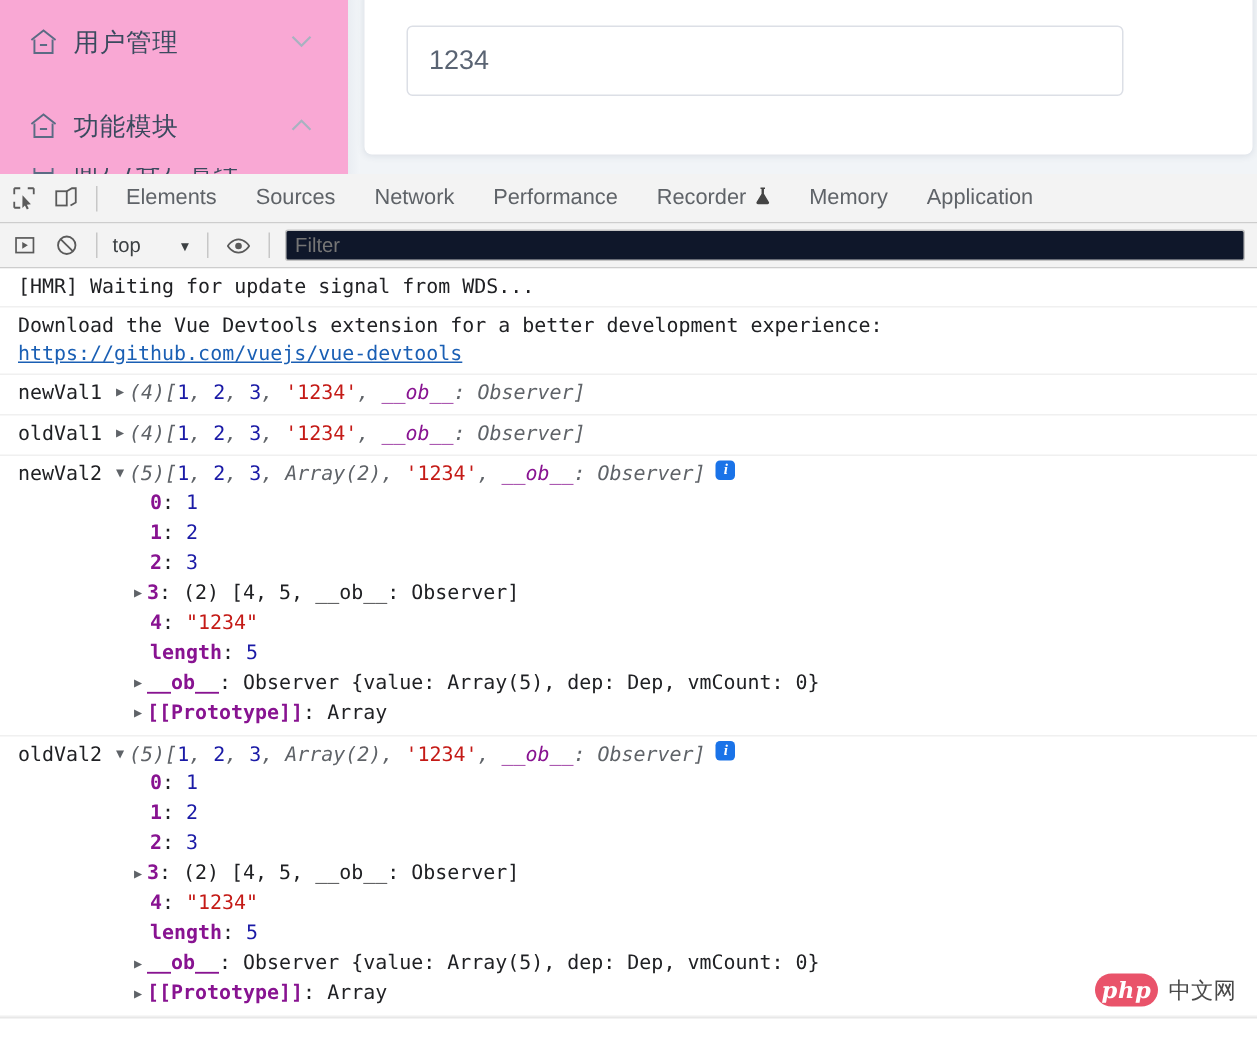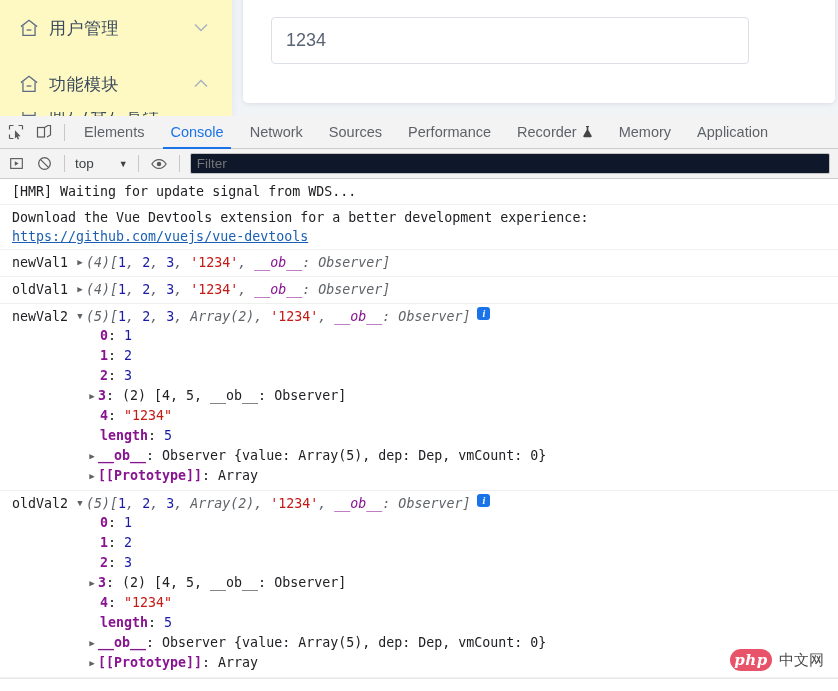--- a/index.html
+++ b/index.html
@@ -7,21 +7,21 @@
   body {
     width:838px; height:691px; overflow:hidden;
     font-family:"Liberation Sans", sans-serif;
     background:#ffffff;
     -webkit-font-smoothing:antialiased;
   }
 
   
   .app-area { position:absolute; left:0; top:0; width:838px; height:116px; background:#ffffff; overflow:hidden; }
 
-  .app-sidebar { position:absolute; left:0; top:0; width:232px; height:116px; background:#fef9c3; }
+  .app-sidebar { position:absolute; left:0; top:0; width:232px; height:116px; background:#f9a8d4; }
   .menu-item { display:flex; align-items:center; height:56px; padding:0 20px 0 18px; position:relative; }
   .menu-item .mi-icon { width:22px; height:22px; margin-right:9px; flex:0 0 auto; color:#5b6b84; }
   .menu-item .mi-icon svg { display:block; }
   .menu-label { font-size:17px; color:#3a4a5e; letter-spacing:.5px; font-family:"DejaVu Sans", sans-serif; }
   .menu-arrow { position:absolute; right:24px; top:50%; transform:translateY(-50%); color:#a8b2c0; font-size:12px; line-height:1; }
   .menu-item.cut { height:20px; overflow:hidden; }
   .menu-item.cut .menu-label { position:relative; top:-12px; }
   .menu-item.cut .mi-icon { position:relative; top:-14px; }
 
   .app-divider { position:absolute; left:232px; top:0; width:8px; height:116px;
@@ -169,23 +169,22 @@
     </div>
     <div class="dt-iconbtn">
       <svg width="16" height="16" viewBox="0 0 16 16" fill="none" stroke="currentColor" stroke-width="1.2">
         <rect x="1.5" y="3.5" width="7" height="9.5"></rect>
         <path d="M8.5 3.5 12 1.5h2.5v9.5L11 13"></path>
       </svg>
     </div>
     <div class="vsep"></div>
 
     <div class="dt-tab">Elements</div>
-    <div class="dt-tab active">Console</div>
+    <div class="dt-tab">Sources</div>
     <div class="dt-tab">Network</div>
-    <div class="dt-tab">Sources</div>
     <div class="dt-tab">Performance</div>
     <div class="dt-tab"><span>Recorder</span><span class="flask"><svg width="11" height="13" viewBox="0 0 11 13" fill="currentColor">
             <path d="M4 1h3v1H6.3v3.1l3.3 5.6c.4.7-.1 1.5-.9 1.5H2.3c-.8 0-1.3-.8-.9-1.5l3.3-5.6V2H4z"></path>
           </svg></span></div>
     <div class="dt-tab">Memory</div>
     <div class="dt-tab">Application</div>
   </div>
 
   <div class="dt-filterbar">
     <div class="dt-iconbtn first">

